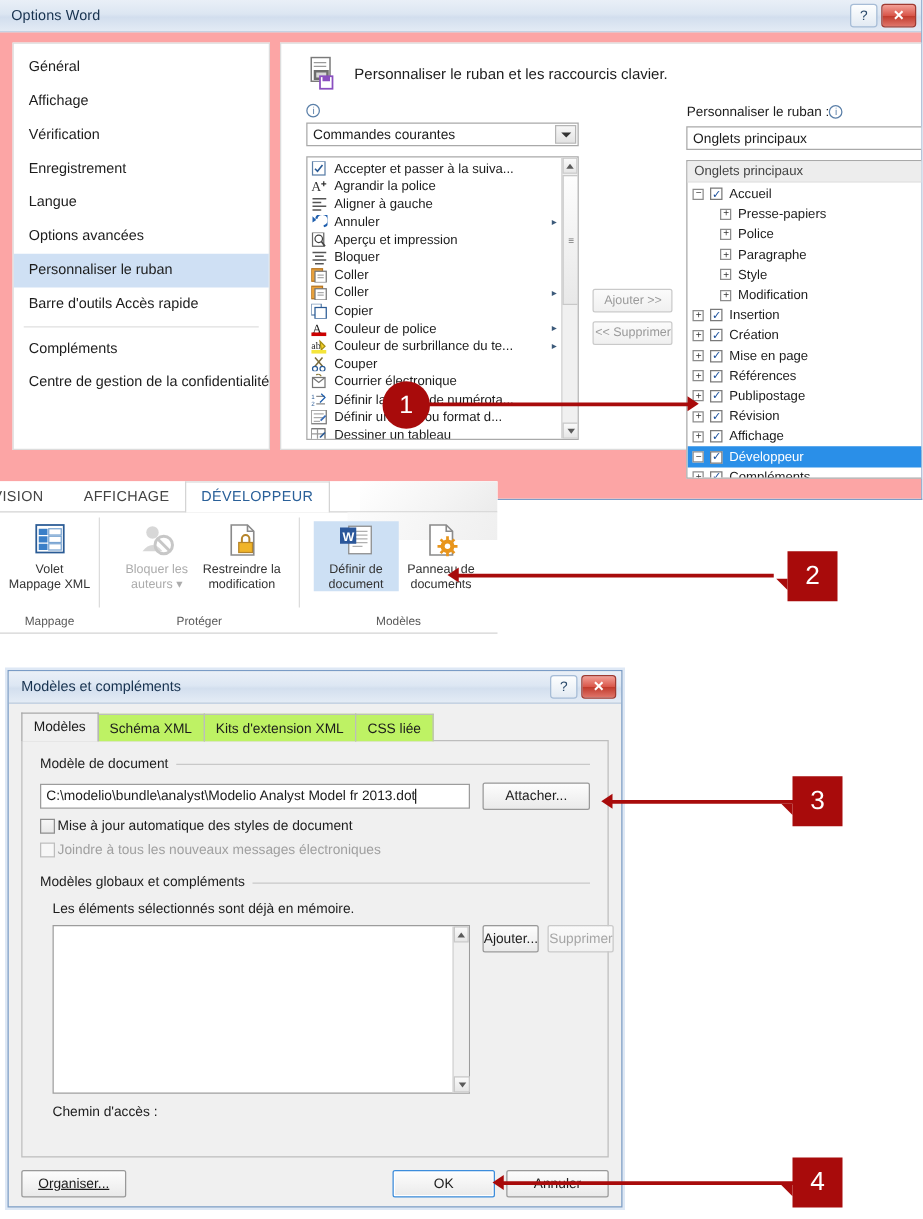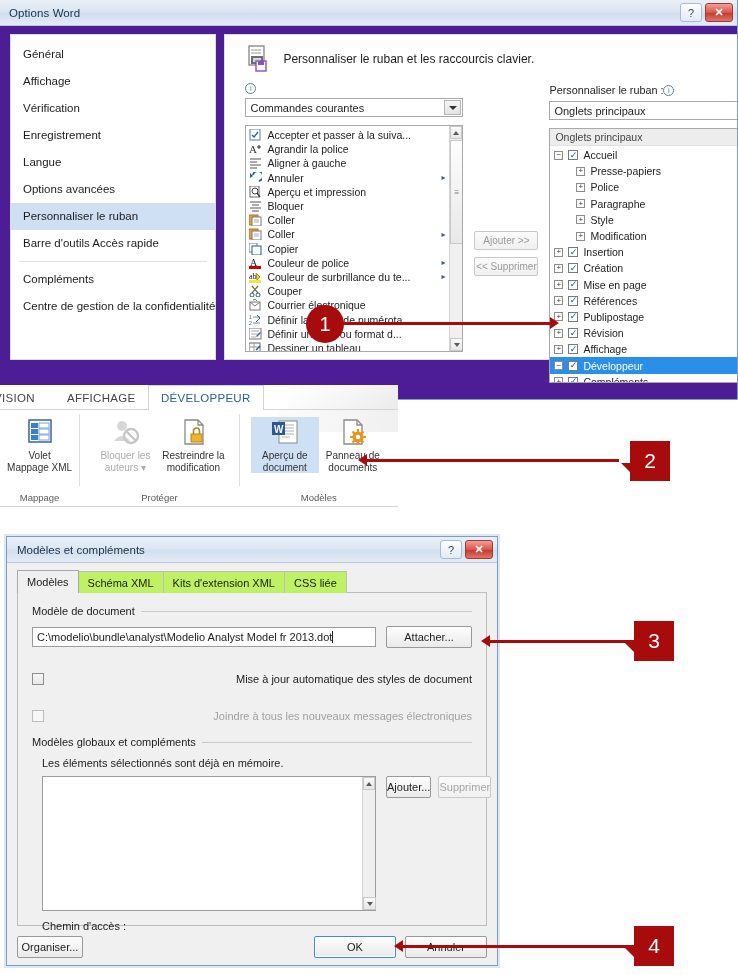--- a/index.html
+++ b/index.html
@@ -37,21 +37,21 @@
     background: linear-gradient(to bottom,#fdfefe,#e2eaf3);
     font-size: 11px; color:#2a4a6b; display:flex; align-items:center; justify-content:center;
   }
   .wo-btn-close {
     width: 28px; height: 19px; border: 1px solid #9e3a31; border-radius: 3px;
     background: linear-gradient(to bottom,#f3a097,#d9564a 50%,#c0392b 51%,#e0756a);
     color: #fff; font-size: 11px; display:flex; align-items:center; justify-content:center;
     font-weight: bold;
   }
 
-  .wo-body { position: relative; height: 373px; background: #4c1d95; display: flex; }
+  .wo-body { position: relative; height: 373px; background: #fca5a5; display: flex; }
 
   
   .wo-sidebar {
     width: 216px; background: #ffffff;
     border-right: 1px solid #d4d4d4;
     margin: 8px 0 0 10px;
     border: 1px solid #dcdcdc;
     height: 326px;
     padding-top: 6px;
   }
@@ -196,21 +196,21 @@
     display:flex; align-items:center; padding-left:4px; position:relative;
   }
   .caret { display:inline-block; width:1px; height:12px; background:#222; vertical-align:-2px; }
   .btn {
     height:22px; border:1px solid #999; border-radius:2px; font-size:11px; color:#1c1c1c;
     background:linear-gradient(to bottom,#fdfdfd,#eaeaea);
     display:flex; align-items:center; justify-content:center;
   }
   .btn.disabled { color:#a6a6a6; border-color:#c9c9c9; background:linear-gradient(to bottom,#fafafa,#f1f1f1); }
   .btn.default { border:1px solid #3c8ddc; box-shadow: inset 0 0 0 1px #fff; }
-  .cbrow { display:flex; align-items:center; gap:22px; font-size:11px; color:#1c1c1c; margin-top:25px;justify-content:space-between;}
+  .cbrow { display:flex; align-items:center; gap:2px; font-size:11px; color:#1c1c1c; margin-top:7px;}
   .cbrow.dim { color:#a0a0a0;}
   .cbox { width:12px;height:12px;border:1px solid #8d8d8d; background:linear-gradient(to bottom,#f6f6f6,#e8e8e8); flex:none;}
   .cbox.light { border-color:#bdbdbd; background:#f7f7f7;}
   .listpane {
     border:1px solid #9c9c9c; background:#fff; height:135px; position:relative; margin-top:5px;
   }
 
   
   .callout-sq {
     position:absolute; width:40px; height:40px; background:#a80b0b;
@@ -639,21 +639,21 @@
           <div class="rb-items">
             <div class="rb-item sel">
               <div class="rb-icon">
                 <svg width="30" height="28">
                   <rect x="9" y="3" width="18" height="22" fill="#fff" stroke="#8a8a8a"></rect>
                   <path d="M12 7h12 M12 10h12 M12 13h12 M12 16h12 M12 19h8" stroke="#b0b0b0"></path>
                   <rect x="2" y="4" width="13" height="13" fill="#2b579a"></rect>
                   <text x="4" y="14.5" font-size="10" font-family="Liberation Sans, sans-serif" fill="#fff" font-weight="bold">W</text>
                 </svg>
               </div>
-              <div class="rb-label">Aperçu de</div>
+              <div class="rb-label">Définir de</div>
               <div class="rb-label" style="margin-top: 0px;">document</div>
             </div>
             <div class="rb-item">
               <div class="rb-icon">
                 <svg width="30" height="28">
                   <path d="M6 2 h13 l5 5 v19 h-18 z" fill="#fff" stroke="#8a8a8a" stroke-width="1.3"></path>
                   <path d="M19 2 v5 h5" fill="none" stroke="#8a8a8a" stroke-width="1.3"></path>
                   <circle cx="20" cy="19" r="5.5" fill="#e8951c"></circle>
                   <circle cx="20" cy="19" r="2.2" fill="#fff"></circle>
                   <path d="M20 11 v3 M20 24 v3 M12 19 h3 M25 19 h3 M14.5 13.5 l2 2 M23.5 22.5 l2 2 M25.5 13.5 l-2 2 M16.5 22.5 l-2 2" stroke="#e8951c" stroke-width="2.2"></path>
@@ -736,21 +736,21 @@
             <div class="btn disabled">
               <span>Supprimer</span>
             </div>
           </div>
         </div>
 
         <div style="font-size:11px;color:#1c1c1c;margin-top:9px;padding-left:10px;">Chemin d'accès :</div>
       </div>
 
       <div style="position:absolute; left:10px; right:10px; bottom:9px; display:flex; align-items:center;">
-        <div class="btn" style="width:66px;">
+        <div class="btn" style="width:84px;text-decoration:underline;">
           <span>Organiser...</span>
         </div>
         <div style="flex:1;"></div>
         <div class="btn default" style="width:82px; margin-right:9px;">
           <span>OK</span>
         </div>
         <div class="btn" style="width:82px;">
           <span>Annuler</span>
         </div>
       </div>

